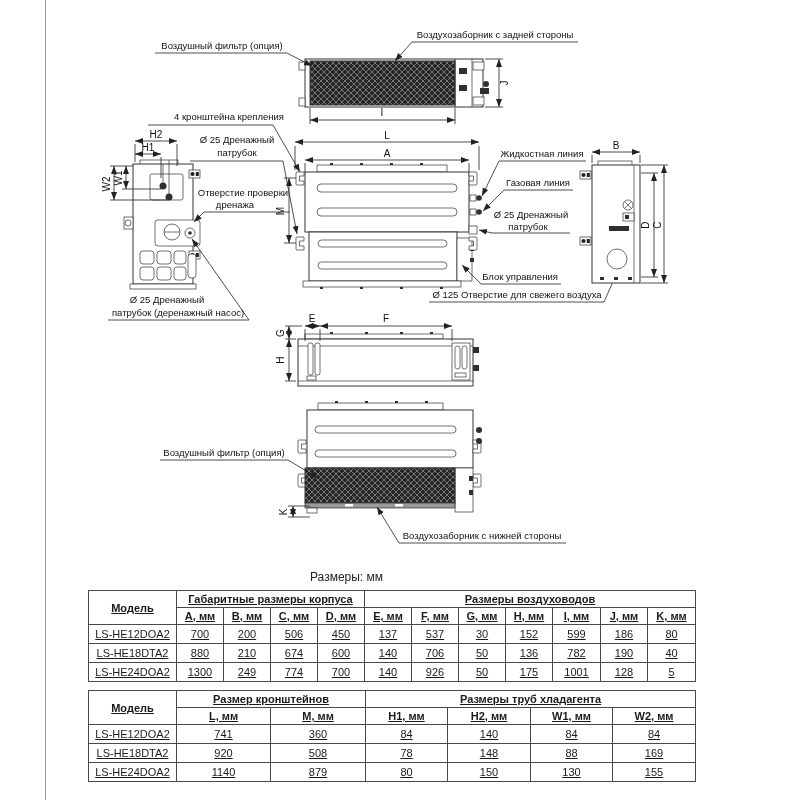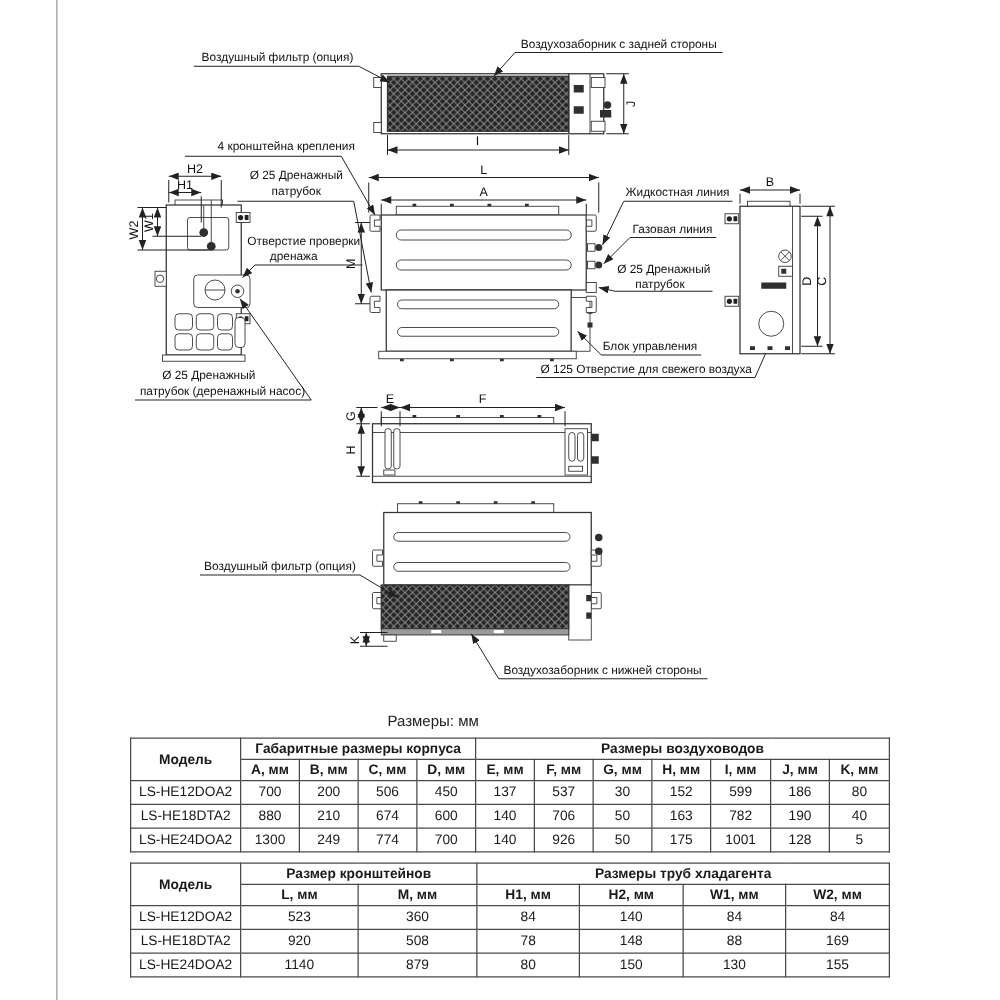--- a/index.html
+++ b/index.html
@@ -8,21 +8,21 @@
   svg{position:absolute;left:0;top:0;}
   svg .ln{fill:none;stroke:#333;stroke-width:1;}
   svg .lt{fill:none;stroke:#333;stroke-width:.7;}
   svg .wh{fill:#fff;stroke:#333;stroke-width:1;}
   svg .wh7{fill:#fff;stroke:#333;stroke-width:.7;}
   svg .dk{fill:#2f2f2f;stroke:none;}
   svg .dim{fill:none;stroke:#222;stroke-width:.8;}
   svg text.cal{font:9.5px "Liberation Sans",sans-serif;fill:#111;}
   svg text.dml{font:10px "Liberation Sans",sans-serif;fill:#111;}
   #units{position:absolute;left:310px;top:570px;width:165px;font-size:12px;color:#222;}
-  table.t{position:absolute;left:104px;border-collapse:collapse;table-layout:fixed;width:607px;font-size:11px;color:#1a1a1a;}
+  table.t{position:absolute;left:88px;border-collapse:collapse;table-layout:fixed;width:607px;font-size:11px;color:#1a1a1a;text-decoration:underline;}
   table.t td{border:1px solid #4a4a4a;text-align:center;padding:0 2px;height:18px;overflow:hidden;white-space:nowrap;}
   table.t tr.h td{font-weight:bold;height:16px;}
   #t1{top:590px;} #t2{top:690px;}
 </style>
 </head>
 <body>
 
 <div id="page">
 <div id="pageline"></div>
 
@@ -386,21 +386,21 @@
   </tr>
   <tr>
     <td>LS-HE18DTA2</td>
     <td>880</td>
     <td>210</td>
     <td>674</td>
     <td>600</td>
     <td>140</td>
     <td>706</td>
     <td>50</td>
-    <td>163</td>
+    <td>136</td>
     <td>782</td>
     <td>190</td>
     <td>40</td>
   </tr>
   <tr>
     <td>LS-HE24DOA2</td>
     <td>1300</td>
     <td>249</td>
     <td>774</td>
     <td>700</td>
@@ -434,21 +434,21 @@
   <tr class="h">
     <td>L, мм</td>
     <td>M, мм</td>
     <td>H1, мм</td>
     <td>H2, мм</td>
     <td>W1, мм</td>
     <td>W2, мм</td>
   </tr>
   <tr>
     <td>LS-HE12DOA2</td>
-    <td>523</td>
+    <td>741</td>
     <td>360</td>
     <td>84</td>
     <td>140</td>
     <td>84</td>
     <td>84</td>
   </tr>
   <tr>
     <td>LS-HE18DTA2</td>
     <td>920</td>
     <td>508</td>

